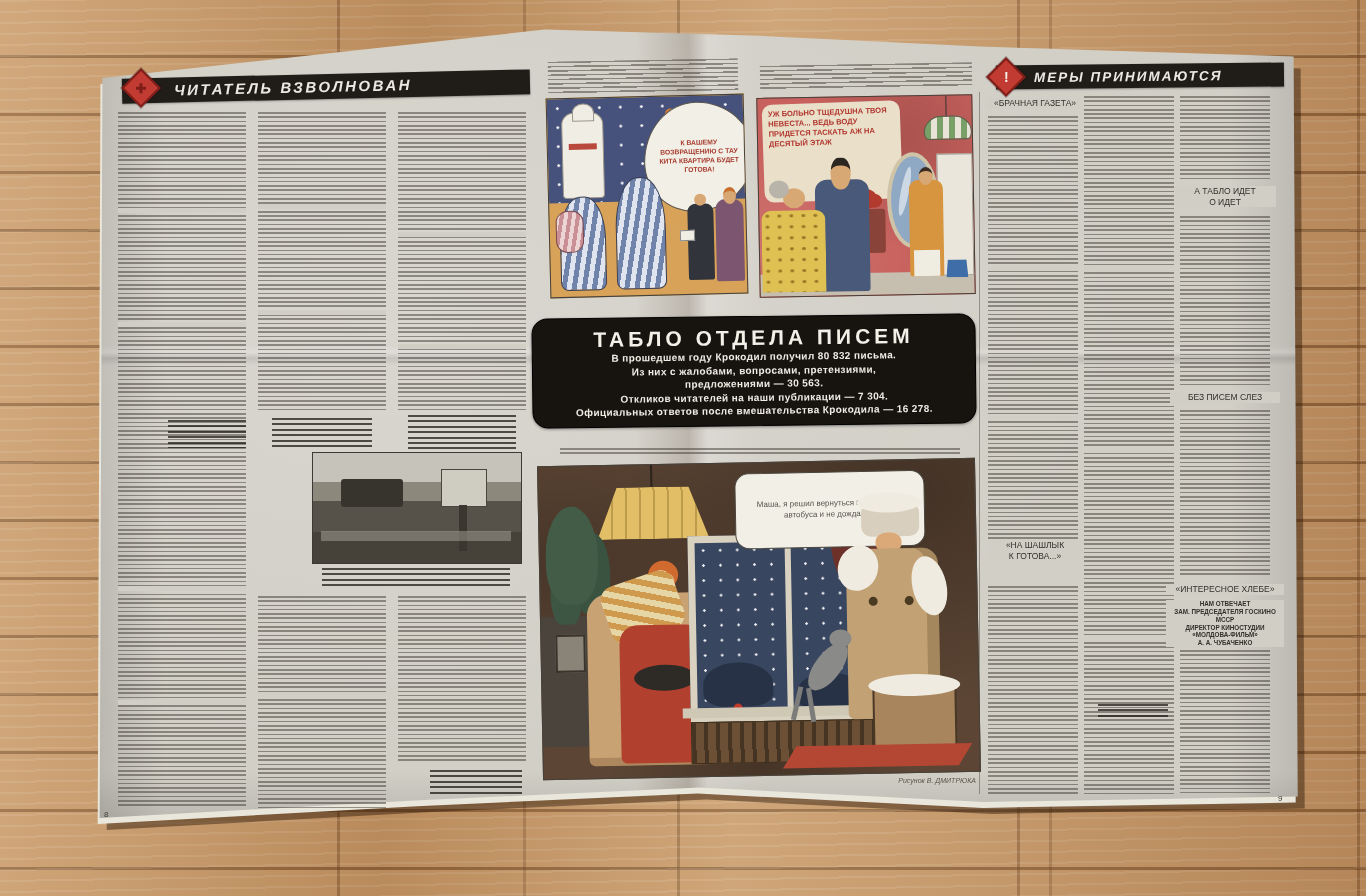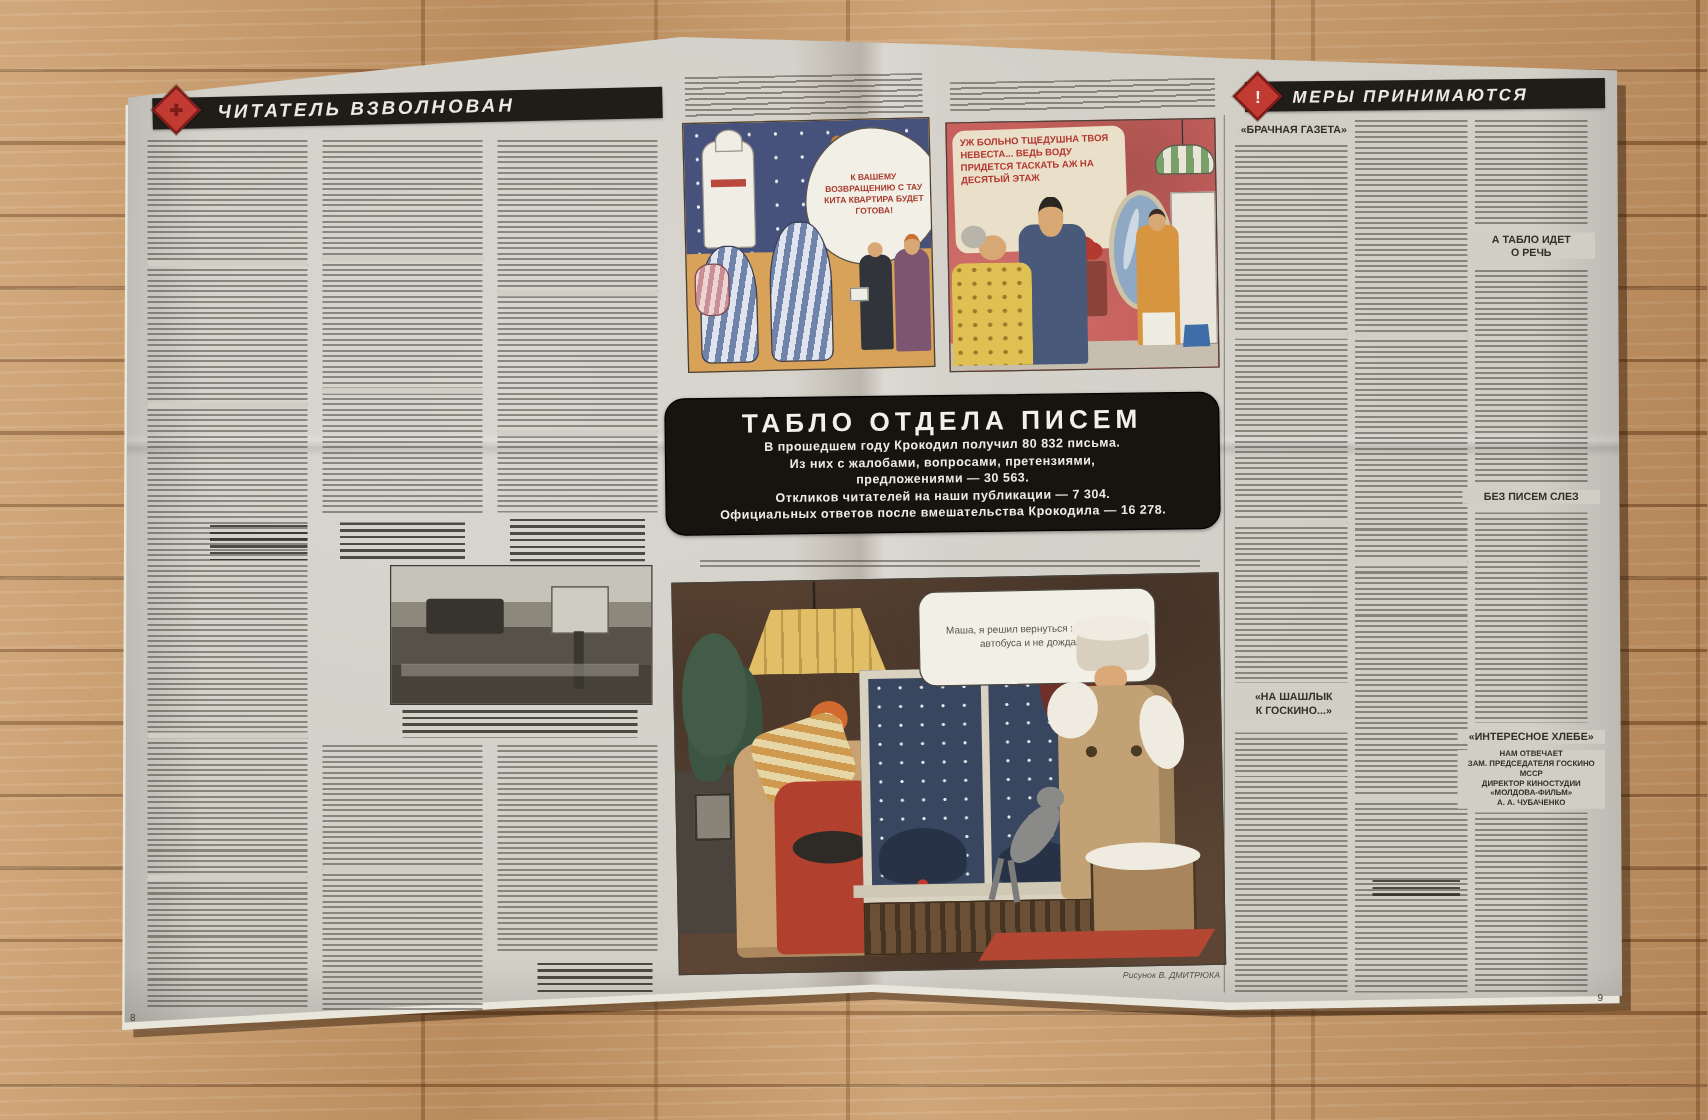--- a/index.html
+++ b/index.html
@@ -28,21 +28,21 @@
       linear-gradient(180deg, transparent 38.6%, rgba(255,255,255,.20) 39.3%, rgba(0,0,0,.10) 40.0%, transparent 40.8%);}
   
   .gk{background-image:repeating-linear-gradient(180deg, rgba(62,58,50,.50) 0 1.6px, transparent 1.6px 4.3px);}
   .gkb{background-image:repeating-linear-gradient(180deg, rgba(38,35,28,.78) 0 2px, transparent 2px 5.4px);}
   .gap{position:absolute;left:0;right:0;height:5px;background:#d1cec6;}
   .bar{background:#201d19;color:#ece9e2;font-weight:bold;font-style:italic;display:flex;align-items:center;
        box-shadow:0 1px 2px rgba(0,0,0,.3);}
   .diamond{width:24px;height:24px;background:#c23b33;border:2px solid #7e1d18;transform:rotate(45deg);
            display:flex;align-items:center;justify-content:center;box-shadow:0 0 0 1px rgba(0,0,0,.25);}
   .diamond span{transform:rotate(-45deg);font-style:normal;font-weight:bold;}
-  .head{font-weight:bold;color:#33302a;text-align:center;background:#d1cec6;line-height:1.25;}
+  .head{font-weight:normal;color:#33302a;text-align:center;background:#d1cec6;line-height:1.25;}
   .cart{border:1px solid #45413a;overflow:hidden;background:#d8a258;}
   .tablo{background:#17130e;border-radius:16px;border:1px solid #000;color:#efece4;text-align:center;
          box-shadow:0 1px 3px rgba(0,0,0,.4);}
   .tablo .t{font-size:21px;font-weight:bold;letter-spacing:4px;padding-top:9px;color:#f3f0e8;}
   .tablo .l{font-size:10px;font-weight:bold;line-height:13.5px;letter-spacing:.4px;}
   .rule{background:rgba(70,64,54,.45);}
   .pgnum{font-size:8px;color:#44413a;}
   .credit{font-size:7px;font-style:italic;color:#58544a;text-align:right;}
   
   .sky{background:#46527b;background-image:radial-gradient(circle, rgba(255,255,255,.95) 1px, transparent 1.6px);background-size:21px 19px;}
@@ -231,37 +231,37 @@
   </div>
   <div class="abs diamond" style="left:992px;top:63px;">
     <span style="color:#f2efe6;font-size:14px;">!</span>
   </div>
 
   <div class="abs head" style="left:988px;top:98px;width:94px;font-size:8.5px;">«БРАЧНАЯ ГАЗЕТА»</div>
   <div class="abs gk" style="left:988px;top:116px;width:90px;height:430px;">
     <div class="gap" style="top:150px;"></div>
     <div class="gap" style="top:300px;"></div>
   </div>
-  <div class="abs head" style="left:988px;top:552px;width:94px;font-size:8.5px;">
+  <div class="abs head" style="left:988px;top:540px;width:94px;font-size:8.5px;">
     <div>«НА ШАШЛЫК</div>
-    <div>К ГОСКИНО...»</div>
+    <div>К ГОТОВА...»</div>
   </div>
   <div class="abs gk" style="left:988px;top:586px;width:90px;height:208px;"></div>
 
   <div class="abs gk" style="left:1084px;top:96px;width:90px;height:698px;">
     <div class="gap" style="top:170px;"></div>
     <div class="gap" style="top:352px;"></div>
     <div class="gap" style="top:540px;"></div>
   </div>
   <div class="abs gkb" style="left:1098px;top:704px;width:70px;height:16px;"></div>
 
   <div class="abs gk" style="left:1180px;top:96px;width:90px;height:84px;"></div>
   <div class="abs head" style="left:1174px;top:186px;width:102px;font-size:8.5px;">
     <div>А ТАБЛО ИДЕТ</div>
-    <div>О РЕЧЬ</div>
+    <div>О ИДЕТ</div>
   </div>
   <div class="abs gk" style="left:1180px;top:216px;width:90px;height:170px;"></div>
   <div class="abs head" style="left:1170px;top:392px;width:110px;font-size:8.5px;">БЕЗ ПИСЕМ СЛЕЗ</div>
   <div class="abs gk" style="left:1180px;top:410px;width:90px;height:168px;"></div>
   <div class="abs head" style="left:1166px;top:584px;width:118px;font-size:8.5px;">«ИНТЕРЕСНОЕ ХЛЕБЕ»</div>
   <div class="abs head" style="left:1166px;top:600px;width:118px;font-size:6.3px;font-weight:bold;">
     <div>НАМ ОТВЕЧАЕТ</div>
     <div>ЗАМ. ПРЕДСЕДАТЕЛЯ ГОСКИНО МССР</div>
     <div>ДИРЕКТОР КИНОСТУДИИ</div>
     <div>«МОЛДОВА-ФИЛЬМ»</div>

